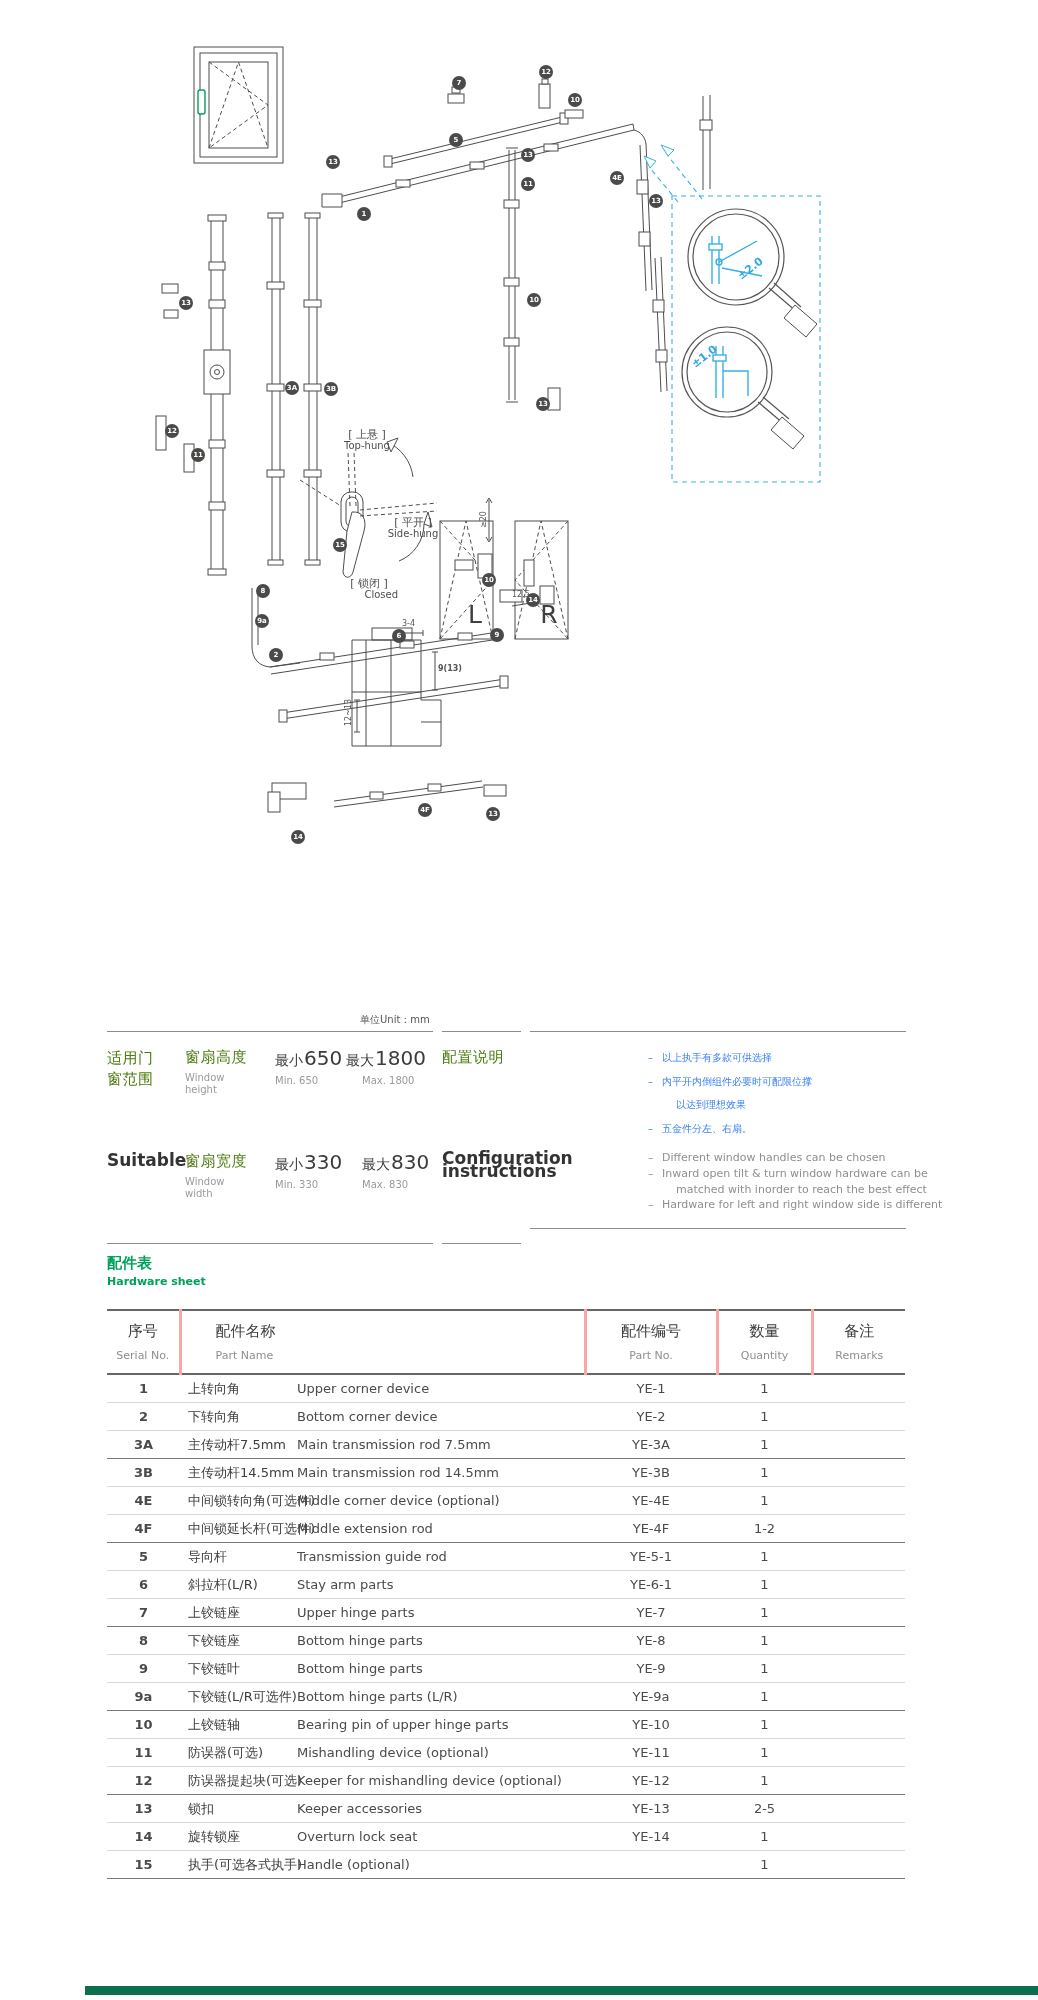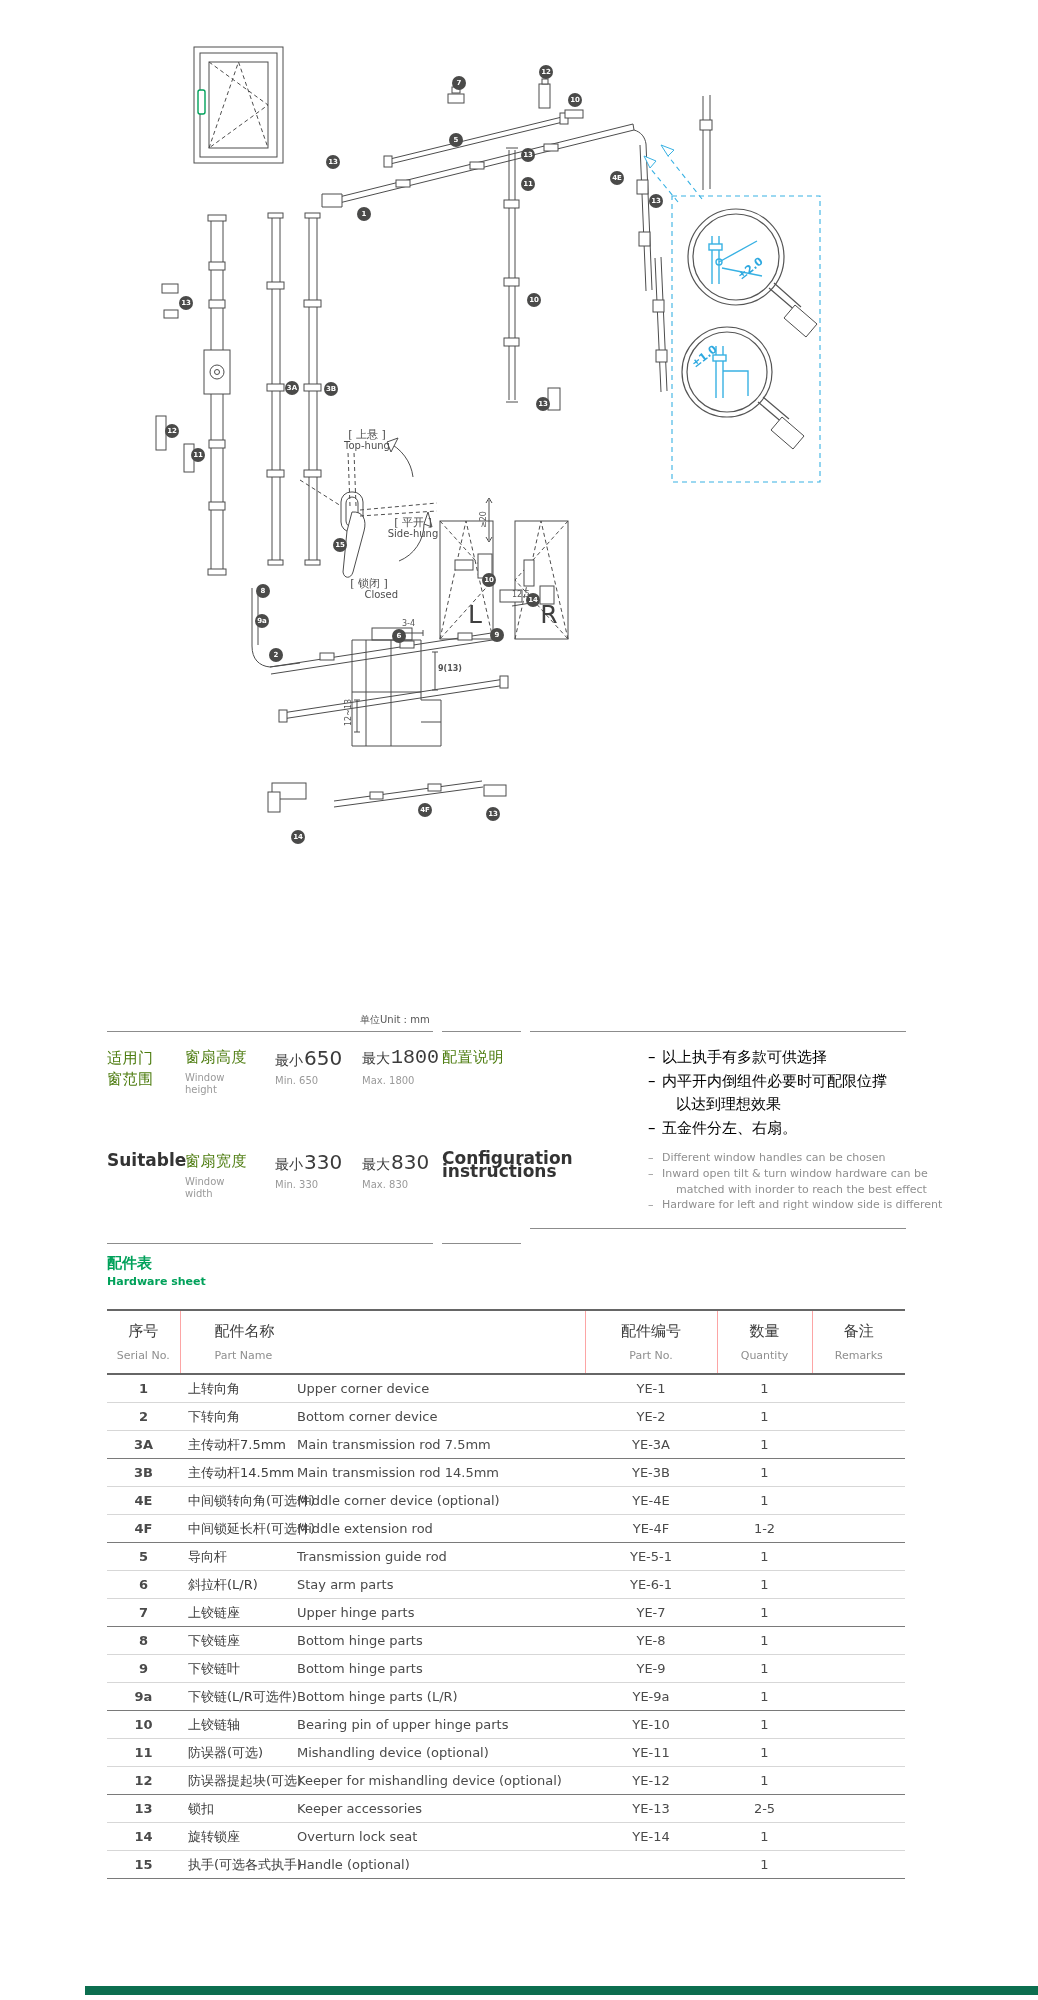--- a/index.html
+++ b/index.html
@@ -28,33 +28,33 @@
   .rot90{transform:rotate(-90deg);transform-origin:left top;}
   
   .rule{position:absolute;border-top:1px solid #8c8c8c;height:0;}
   .unit{font-size:10px;color:#555;}
   .cn15{font-size:15px;color:#4d7c0f;letter-spacing:0.5px;}
   .pre{white-space:pre-line;}
   .sub{font-size:10px;color:#9a9a9a;line-height:12px;}
   .mm{font-size:14px;color:#3b3b3b;}
   .mv{font-size:20px;color:#3b3b3b;margin-left:1px;}
   .enb{font-size:17px;font-weight:bold;color:#333;line-height:13px;}
-  .notes-cn .note{font-size:15px;color:#000000;line-height:23.5px;white-space:nowrap;}
+  .notes-cn .note{font-size:10px;color:#3b82f6;line-height:23.5px;white-space:nowrap;}
   .notes-en .note{font-size:11px;color:#8f8f8f;line-height:15.8px;white-space:nowrap;}
   .note .nd{display:inline-block;width:14px;}
   .note.cont{margin-left:14px;}
   
   .hw-cn{font-size:15px;font-weight:bold;color:#00a15a;}
   .hw-en{font-size:11px;font-weight:bold;color:#00a15a;}
   table.hw{position:absolute;left:107px;top:1309px;width:798px;border-collapse:collapse;table-layout:fixed;
            border-top:2px solid #666;}
   table.hw th{height:62px;padding:0;vertical-align:middle;border-bottom:2px solid #666;font-weight:normal;}
   table.hw th .cn{display:block;font-size:15px;color:#3b3b3b;margin-bottom:8px;}
   table.hw th .en{display:block;font-size:11px;color:#8f8f8f;}
-  table.hw th.sep{border-right:1px solid #fca5a5;}
+  table.hw th.sep{border-right:3px solid #fca5a5;}
   table.hw th.left{text-align:left;padding-left:34px;}
   table.hw td{height:27px;padding:0;font-size:13px;color:#4a4a4a;border-bottom:1px solid #d7d7d7;}
   table.hw tr.grp td{border-bottom:1.5px solid #7a7a7a;}
   .c-no{text-align:center;font-weight:bold;color:#222;}
   .c-name{padding-left:8px !important;}
   .c-name .cn{display:inline-block;width:109px;color:#3d3d3d;white-space:nowrap;overflow:visible;}
   .c-name .en{color:#4a4a4a;}
   .c-pn,.c-qty,.c-rm{text-align:center;}
   
   .footer-bar{position:absolute;left:85px;top:1986px;width:953px;height:9px;background:#0c6e4f;}
@@ -275,21 +275,21 @@
 
   <div class="abs cn15 pre" style="left:107px;top:1048px;line-height:21px;">适用门
 窗范围</div>
   <div class="abs cn15" style="left:185px;top:1048px;">窗扇高度</div>
   <div class="abs sub pre" style="left:185px;top:1072px;">Window
 height</div>
   <div class="abs" style="left:275px;top:1046px;">
     <span class="mm">最小</span><span class="mv">650</span>
   </div>
   <div class="abs sub" style="left:275px;top:1075px;">Min. 650</div>
-  <div class="abs" style="left:362px;top:1046px;font-family:Liberation Mono, monospace;">
+  <div class="abs" style="left:346px;top:1046px;">
     <span class="mm">最大</span><span class="mv">1800</span>
   </div>
   <div class="abs sub" style="left:362px;top:1075px;">Max. 1800</div>
   <div class="abs cn15" style="left:442px;top:1048px;">配置说明</div>
   <div class="abs notes-cn" style="left:648px;top:1046px;">
       <div class="note"><span class="nd">–</span><span>以上执手有多款可供选择</span></div>
       <div class="note"><span class="nd">–</span><span>内平开内倒组件必要时可配限位撑</span></div>
       <div class="note cont"><span class="nd"></span><span>以达到理想效果</span></div>
       <div class="note"><span class="nd">–</span><span>五金件分左、右扇。</span></div>
     </div>

